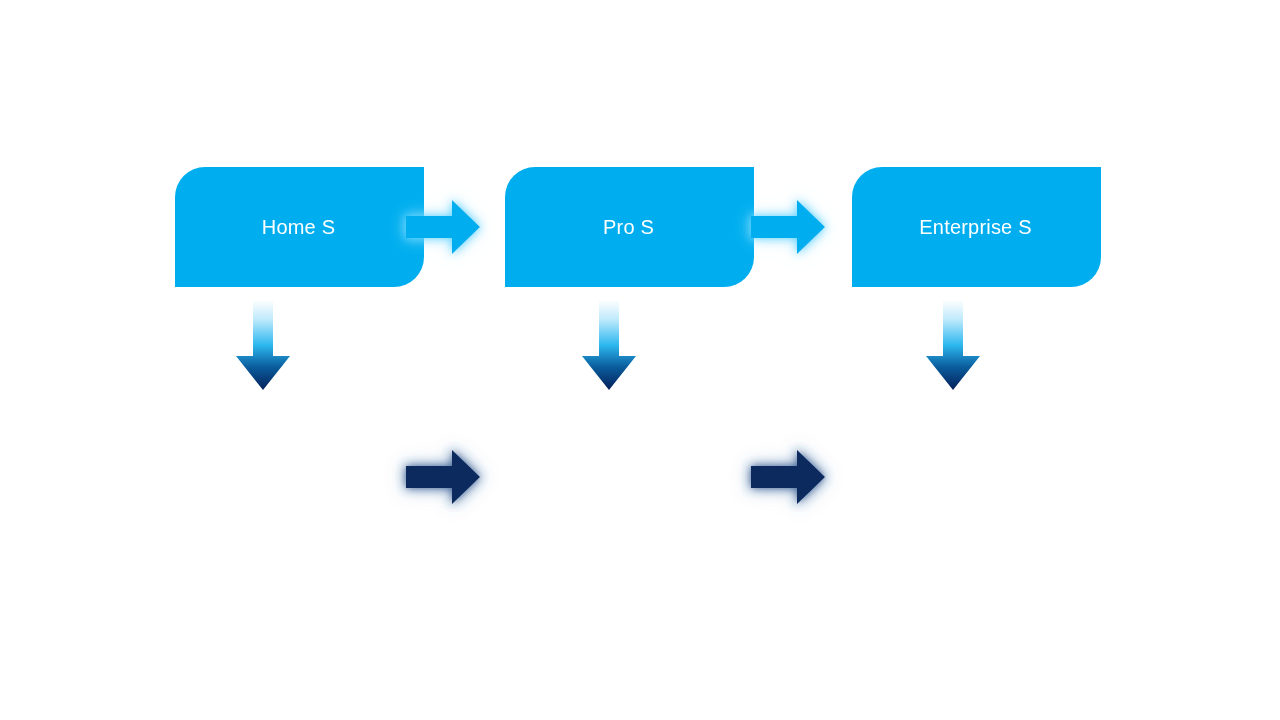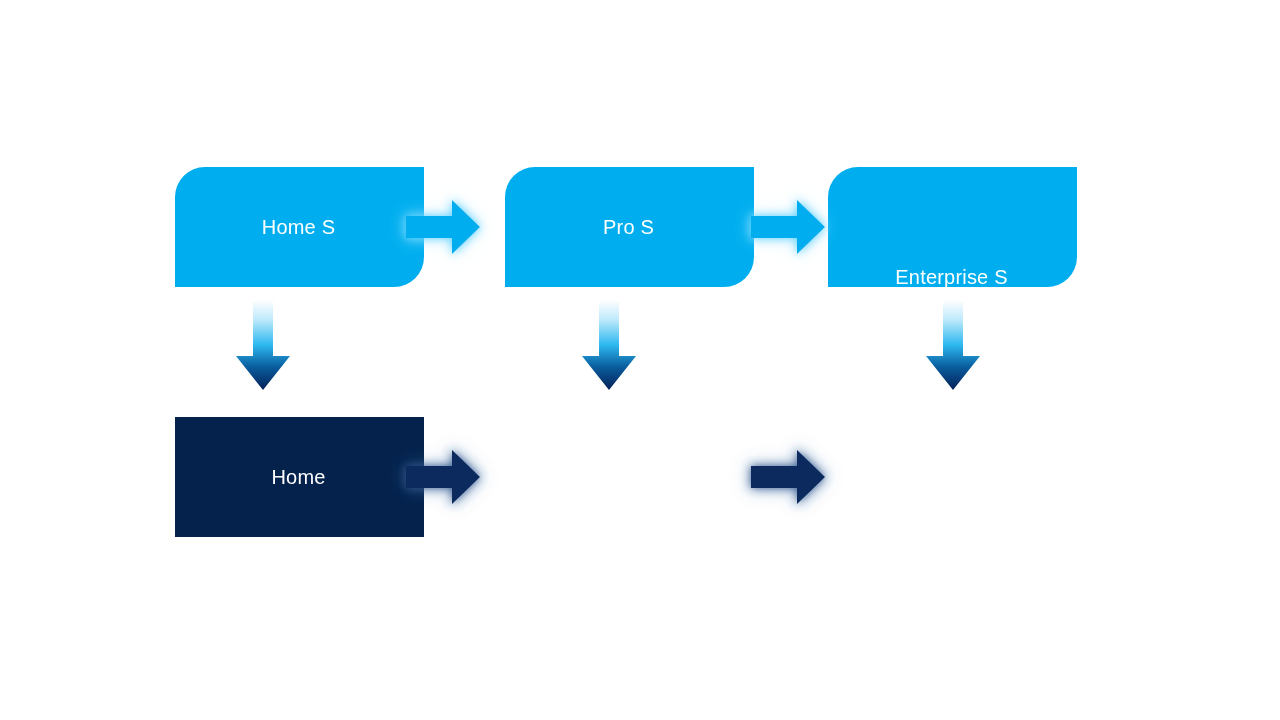--- a/index.html
+++ b/index.html
@@ -49,21 +49,21 @@
   .node.plain {
     background: #04224C;
     border-radius: 0;
   }
 
   .row-top    { top: 167px; }
   .row-bottom { top: 417px; }
 
   .col-1 { left: 139px; margin-left: 36px; }
   .col-2 { left: 484px; margin-left: 21px; }
-  .col-3 { left: 828px; align-items: flex-end; }
+  .col-3 { left: 852px; }
 
   
   .h-arrow {
     position: absolute;
     width: 86px;
     height: 66px;
   }
   .h-arrow svg { display: block; width: 86px; height: 66px; overflow: visible; }
 
   .h-arrow.top    { top: 194px; }
@@ -157,23 +157,20 @@
           <stop offset="22%" stop-color="#BDE9FB"></stop>
           <stop offset="50%" stop-color="#2DB8F0"></stop>
           <stop offset="74%" stop-color="#0A5E9E"></stop>
           <stop offset="100%" stop-color="#04205A"></stop>
         </linearGradient>
       </defs>
       <path d="M21 0 L41 0 L41 56 L58 56 L31 90 L4 56 L21 56 Z" fill="url(#vg3)"></path>
     </svg>
   </div>
 
-  <div class="node plain row-bottom col-1">
-    <span class="node-label">Home</span>
-  </div>
 
   <div class="h-arrow bottom gap-1">
     <svg viewBox="0 0 86 66" xmlns="http://www.w3.org/2000/svg">
       <defs>
         <filter id="glowNavy" x="-60%" y="-60%" width="220%" height="220%">
           <feDropShadow dx="0" dy="0" stdDeviation="4.5" flood-color="#2B4F86" flood-opacity="0.85"></feDropShadow>
           <feDropShadow dx="0" dy="0" stdDeviation="8" flood-color="#4E74AC" flood-opacity="0.55"></feDropShadow>
         </filter>
       </defs>
       <path d="M6 22 L52 22 L52 6 L80 33 L52 60 L52 44 L6 44 Z" fill="#0C2B5E" filter="url(#glowNavy)"></path>

